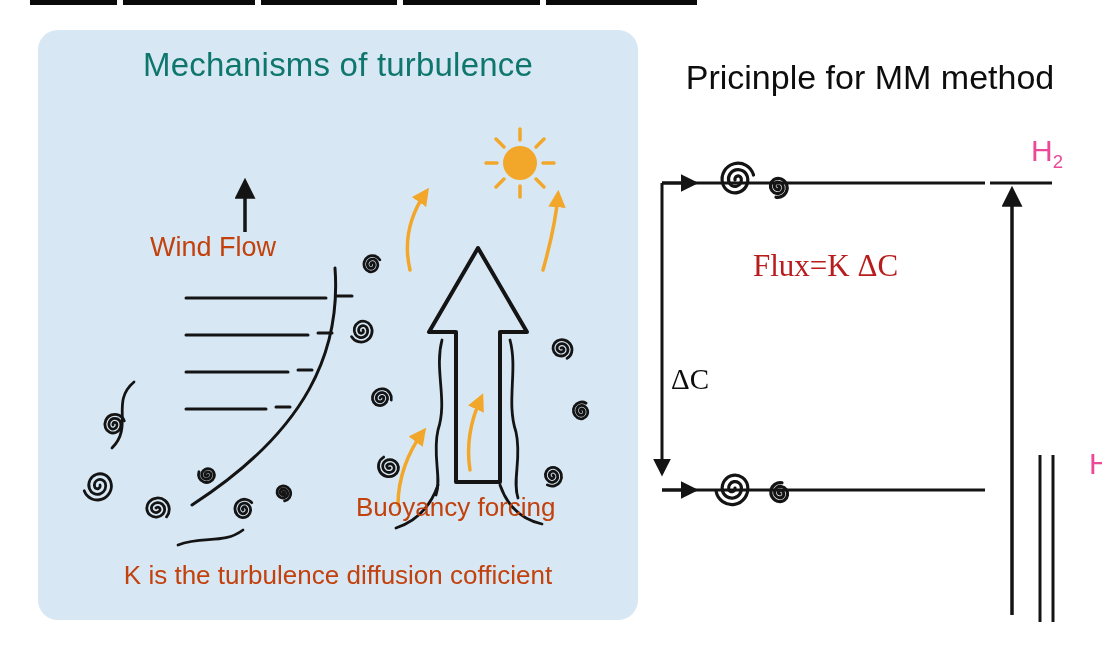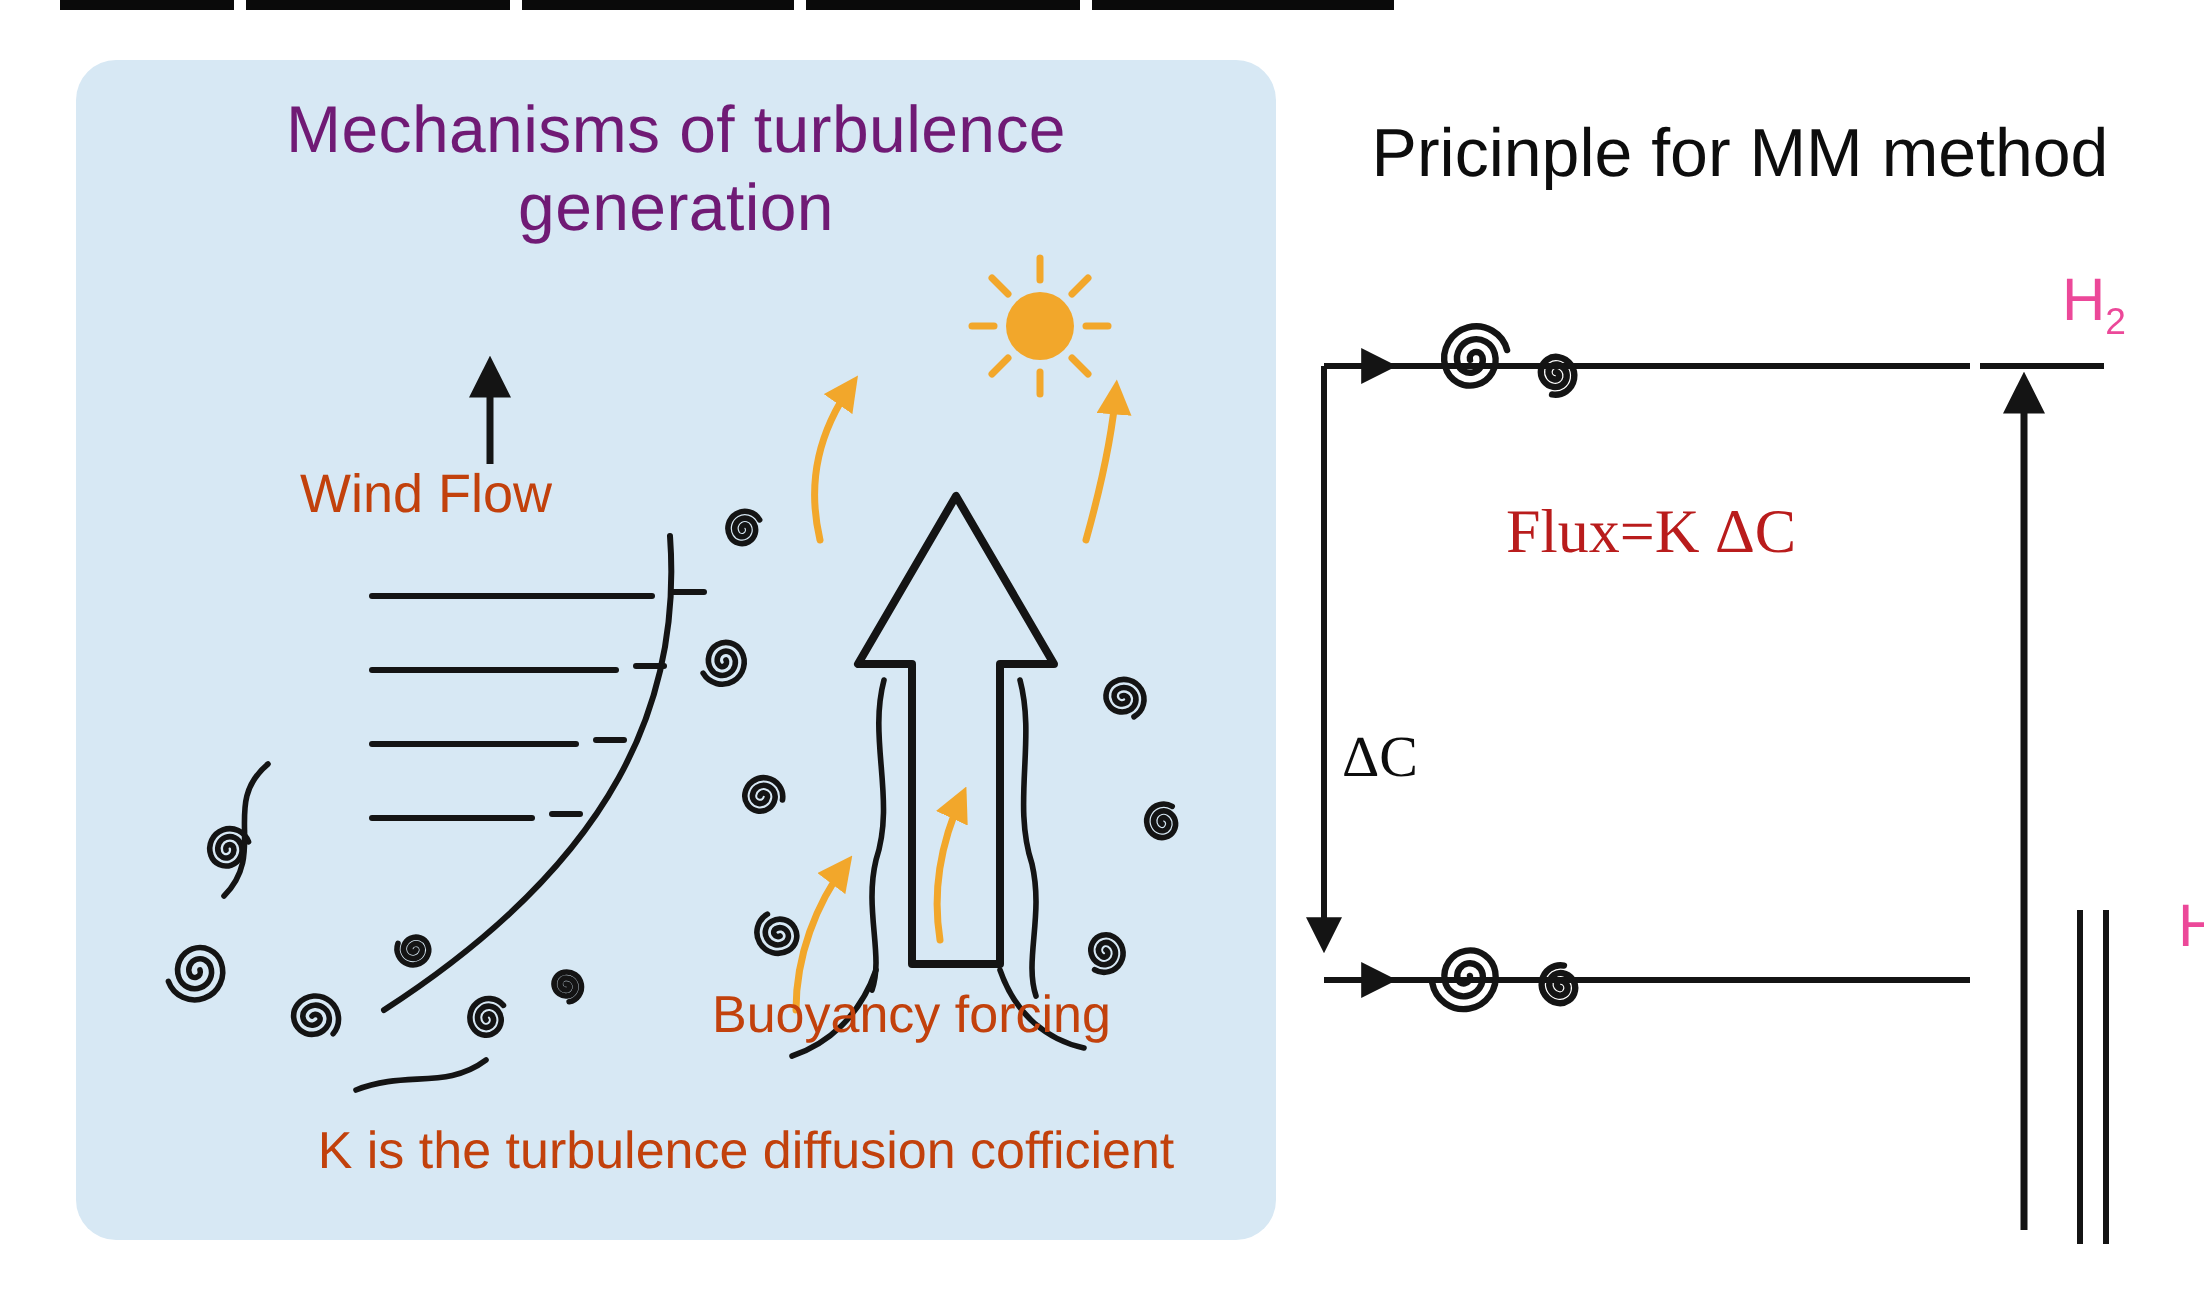--- a/index.html
+++ b/index.html
@@ -7,27 +7,27 @@
     position:relative;width:1102px;height:651px;background:#ffffff;overflow:hidden;
     font-family:"Liberation Sans","DejaVu Sans",sans-serif;color:#141414;
   }
   .artifact{position:absolute;top:0;height:5px;background:#0a0a0a;}
   .panel{
     position:absolute;left:38px;top:30px;width:600px;height:590px;
     background:#d7e8f4;border-radius:20px;
   }
   .panel-title{
     position:absolute;left:0;top:16px;width:100%;text-align:center;
-    font-size:33px;line-height:1.18;color:#701a75;letter-spacing:0.2px;
+    font-size:33px;line-height:1.18;color:#0f766e;letter-spacing:0.2px;
   }
   .panel-title span{display:block;}
   .lbl{position:absolute;color:#c2410c;white-space:nowrap;}
   .wind-flow{left:112px;top:202px;font-size:27px;}
   .buoyancy{left:318px;top:462px;font-size:26px;}
-  .caption{left:0;top:530px;width:100%;text-align:center;font-size:26px;padding-left:35px;}
+  .caption{left:0;top:530px;width:100%;text-align:center;font-size:26px;}
   .svg-abs{position:absolute;left:0;top:0;}
   .right-title{
     position:absolute;left:640px;top:58px;width:460px;text-align:center;
     font-size:34px;color:#0d0d0d;
   }
   .serif{font-family:"Liberation Serif","DejaVu Serif",serif;}
   .flux{position:absolute;left:753px;top:248px;font-size:31px;color:#b91c1c;white-space:nowrap;}
   .deltac{position:absolute;left:671px;top:327px;font-size:29px;color:#0d0d0d;margin-top:36px;}
   .hlbl{position:absolute;font-size:30px;color:#ec4899;}
   .h2{left:1031px;top:134px;}
@@ -41,21 +41,20 @@
 
   <div class="artifact" style="left:30px;width:87px;"></div>
   <div class="artifact" style="left:123px;width:132px;"></div>
   <div class="artifact" style="left:261px;width:136px;"></div>
   <div class="artifact" style="left:403px;width:137px;"></div>
   <div class="artifact" style="left:546px;width:151px;"></div>
 
   <div class="panel">
     <div class="panel-title">
       <span>Mechanisms of turbulence</span>
-      <span>generation</span>
     </div>
 
     <svg class="svg-abs" width="600" height="590" viewBox="0 0 600 590">
       <defs>
         <path id="sp" d="M0 0 A1 1 0 1 1 2 0 A2 2 0 1 1 -2 0 A3 3 0 1 1 4 0 A4 4 0 1 1 -4 0 A5 5 0 1 1 6 0" fill="none" vector-effect="non-scaling-stroke"></path>
         <marker id="ahB" viewBox="0 0 10 10" refX="8" refY="5" markerWidth="6" markerHeight="6" orient="auto">
           <path d="M0 0 L10 5 L0 10 z" fill="#141414"></path>
         </marker>
         <marker id="ahO" viewBox="0 0 10 10" refX="7" refY="5" markerWidth="5" markerHeight="5" orient="auto">
           <path d="M0 0 L10 5 L0 10 z" fill="#f2a72b"></path>

